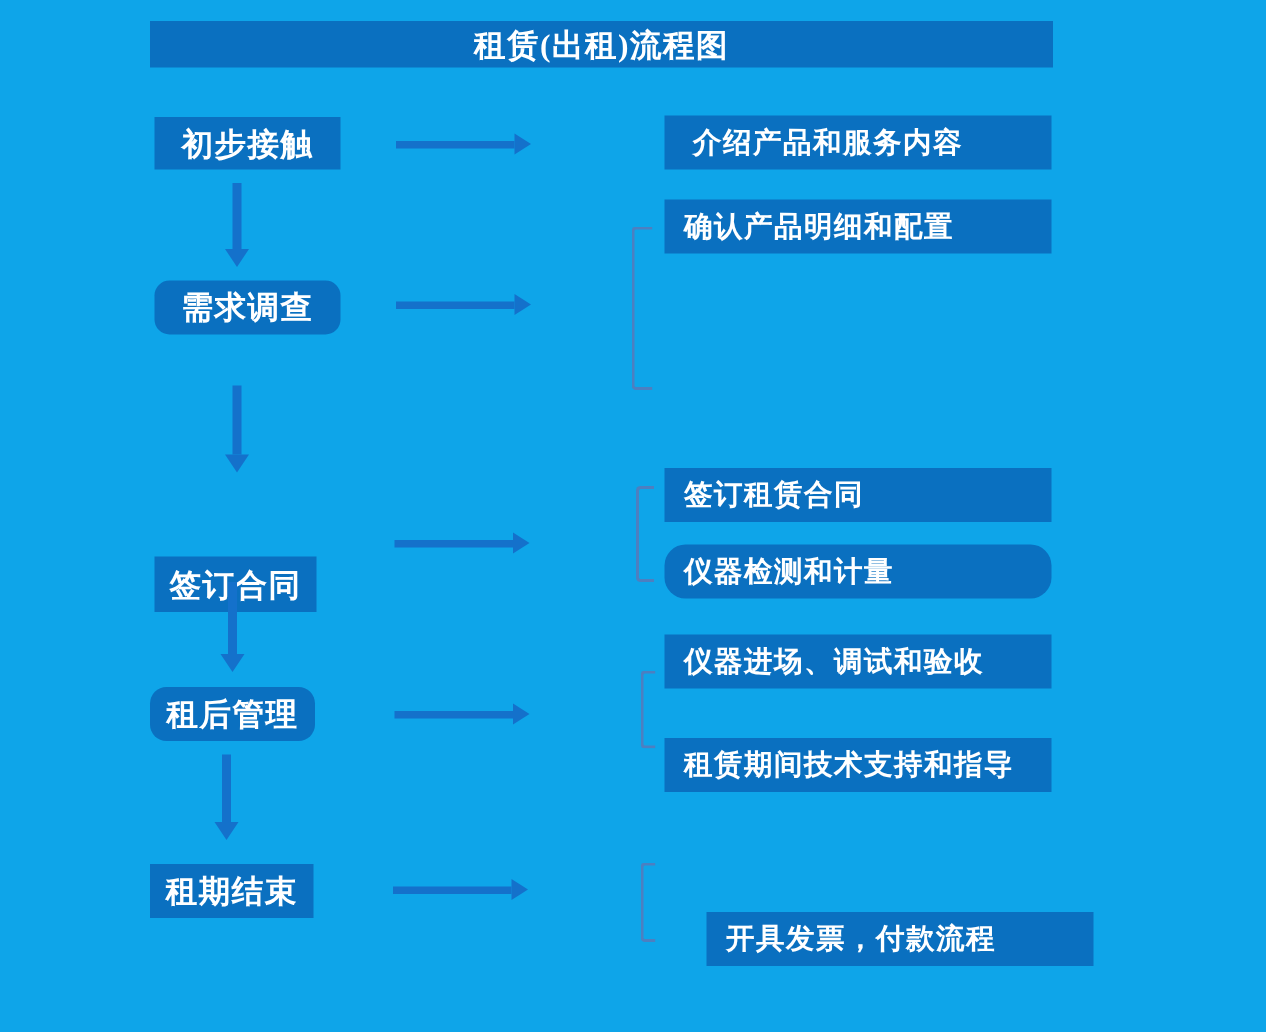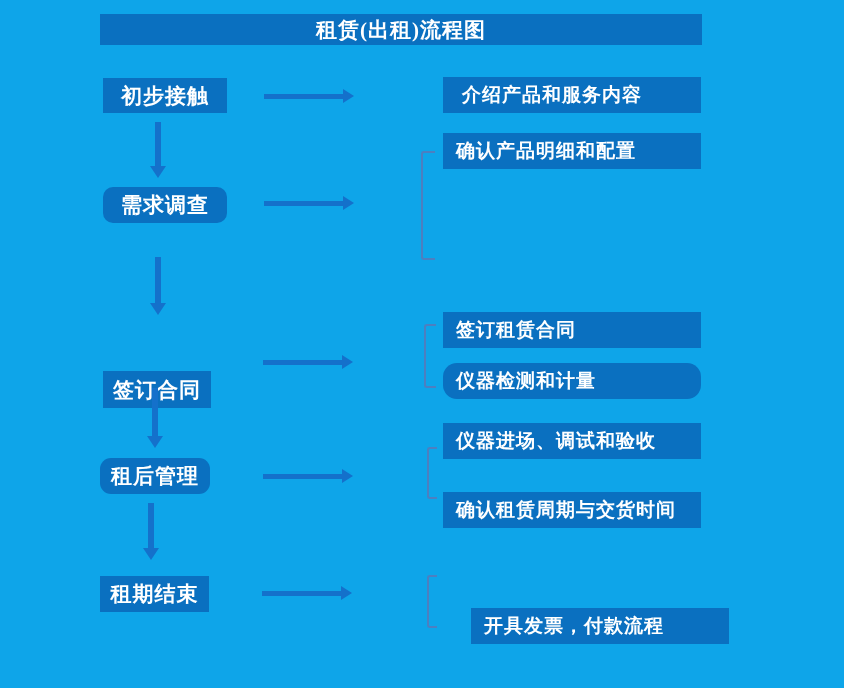--- a/index.html
+++ b/index.html
@@ -129,20 +129,20 @@
     <span>签订租赁合同</span>
   </div>
   <div class="bluebox outbox o2-1">
     <span>仪器检测和计量</span>
   </div>
 
   <div class="bluebox outbox o3-0">
     <span>仪器进场、调试和验收</span>
   </div>
   <div class="bluebox outbox o3-1">
-    <span>确认租赁周期与交货时间</span>
+    <span>租赁期间技术支持和指导</span>
   </div>
 
   <div class="bluebox outbox o4-1">
     <span>开具发票，付款流程</span>
   </div>
 
 </div>
 
 </body></html>

